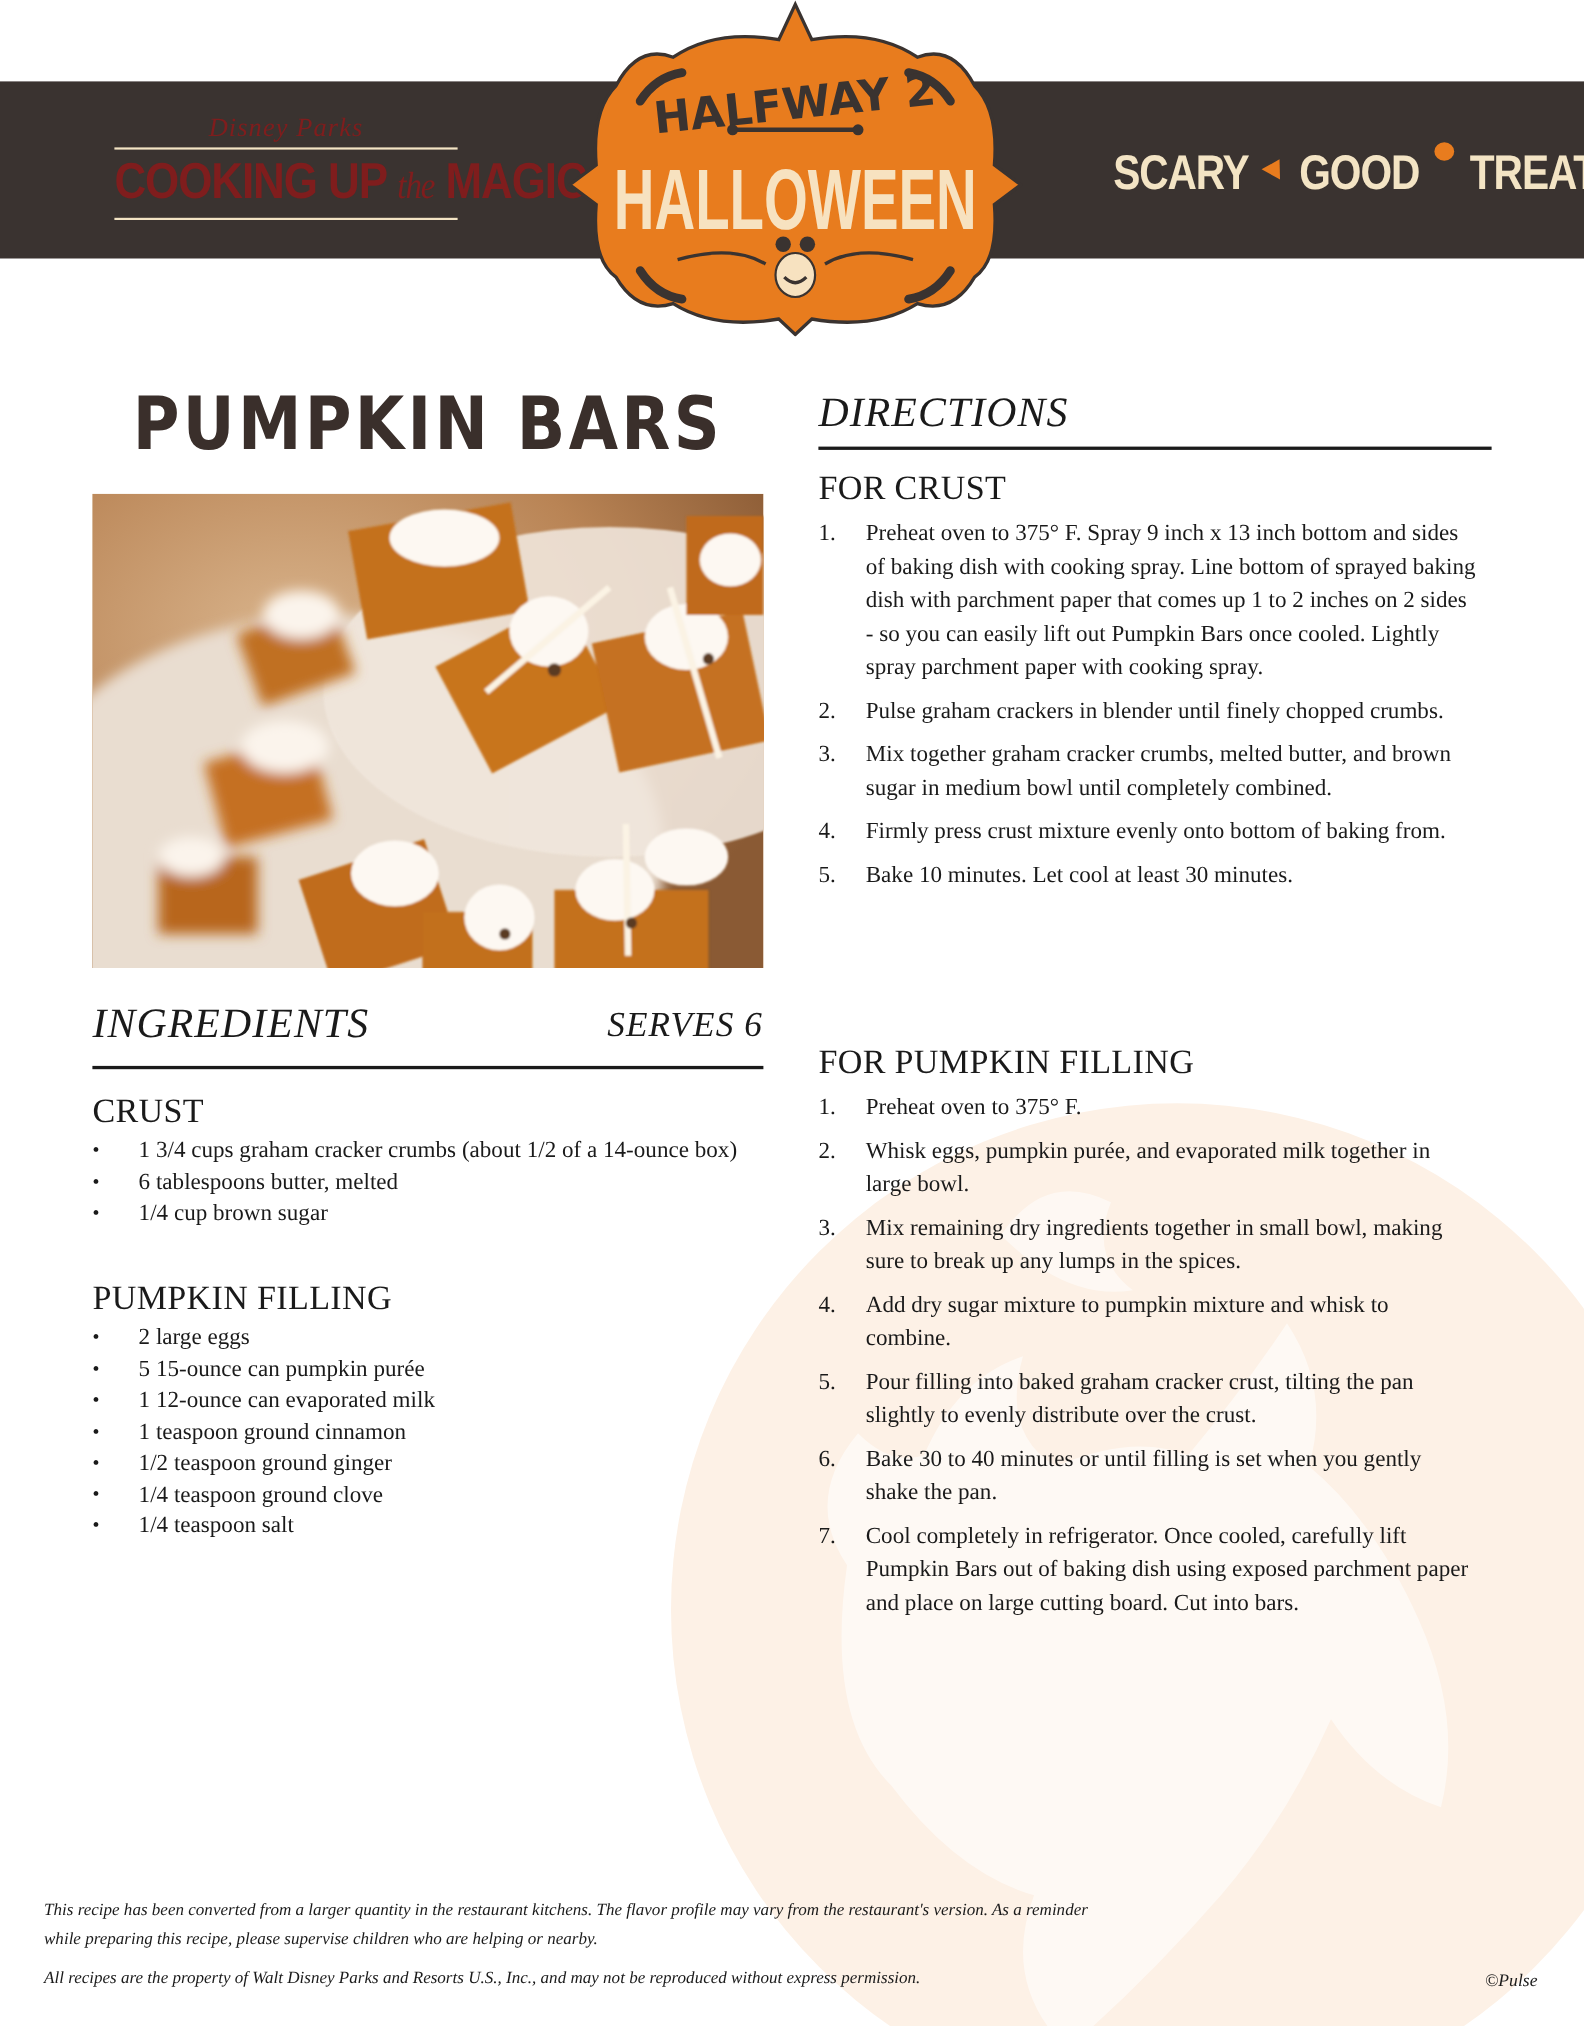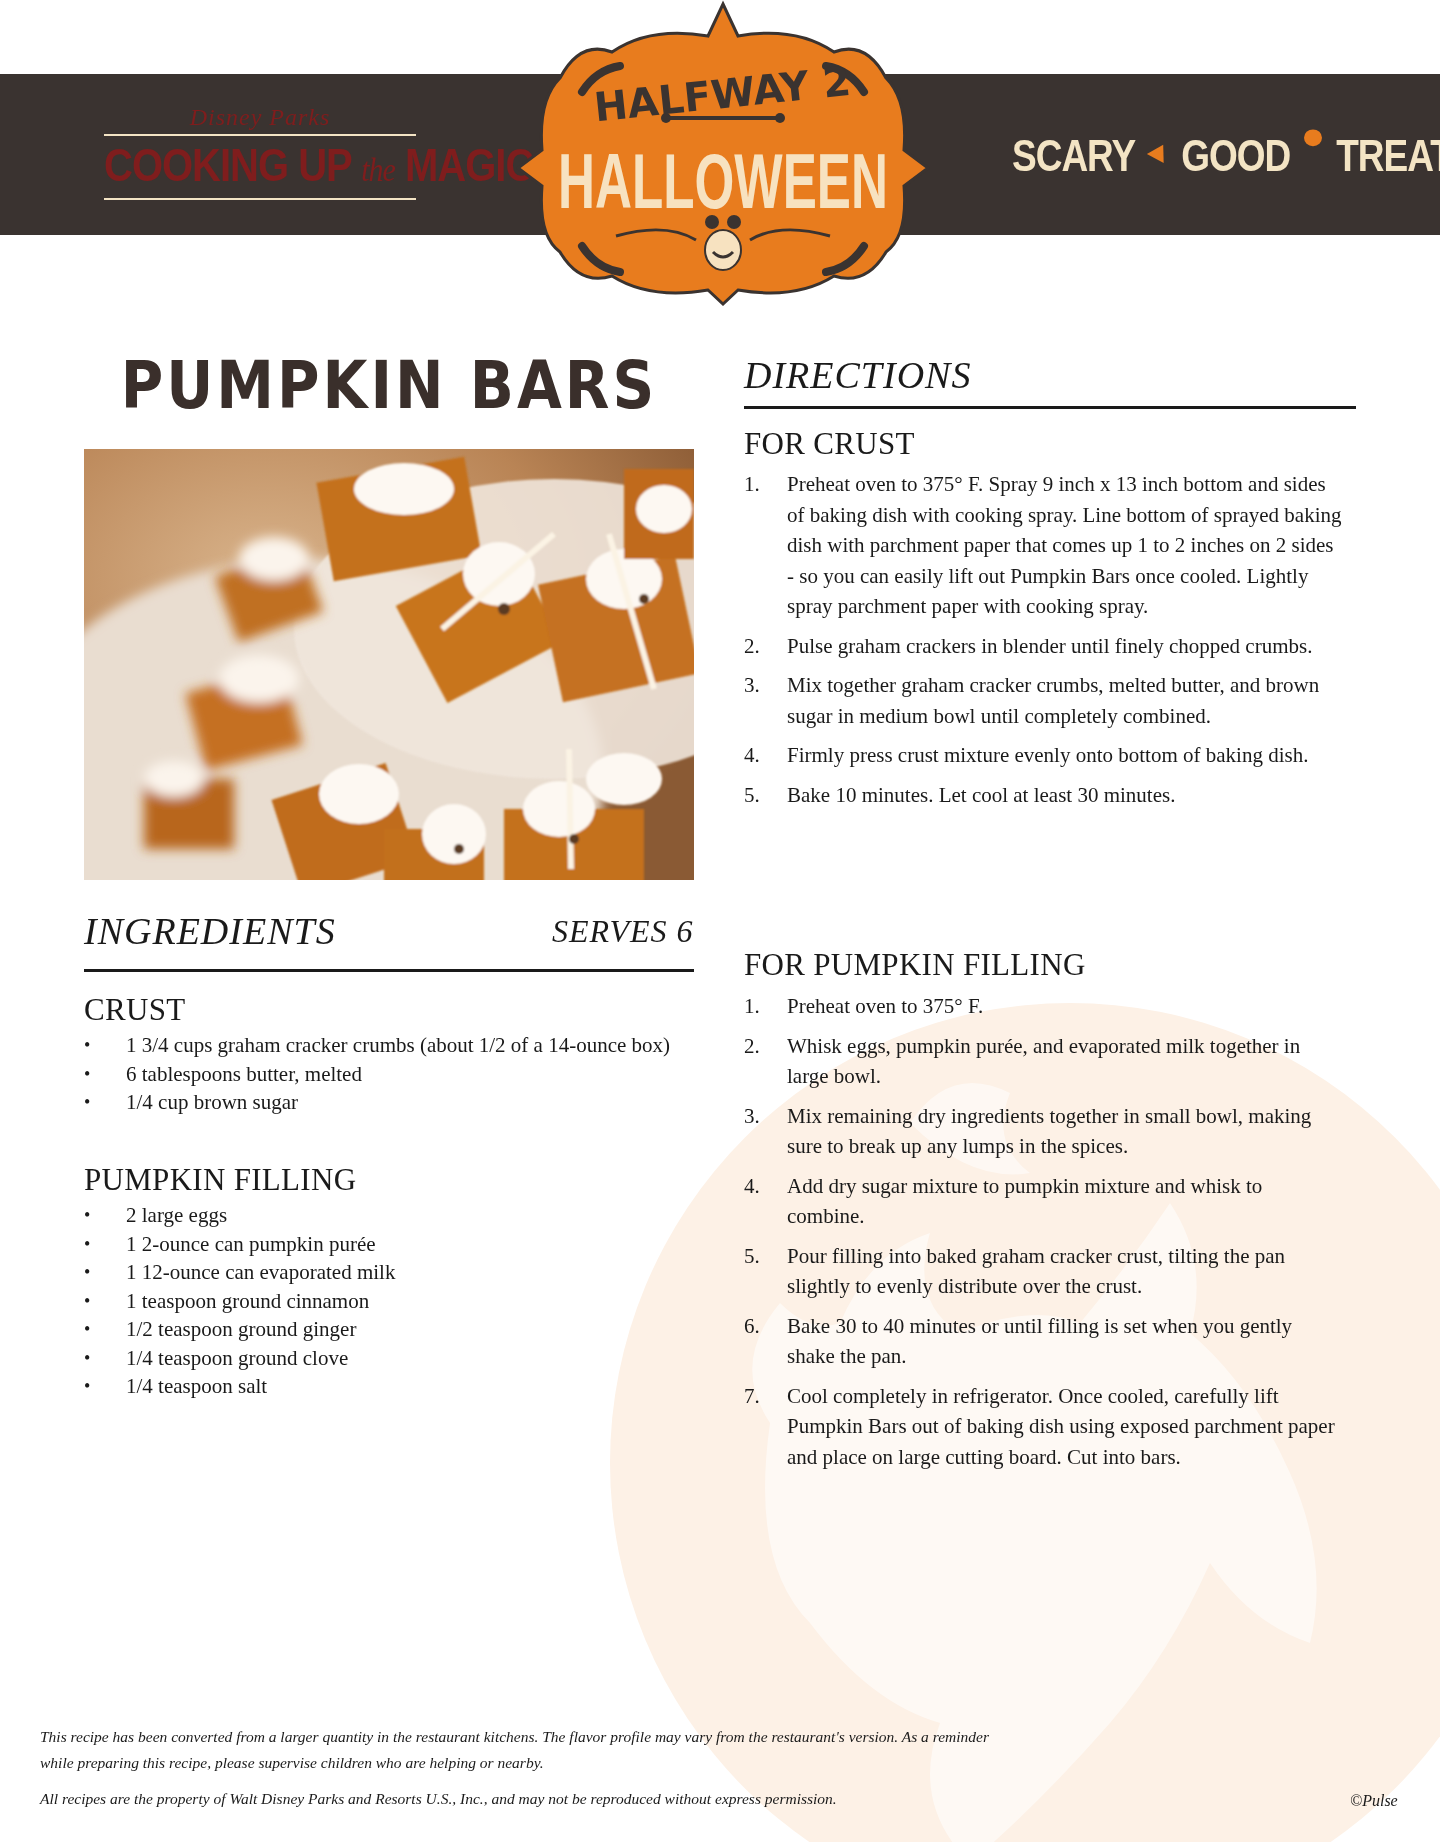--- a/index.html
+++ b/index.html
@@ -154,37 +154,37 @@
 <div class="subhead" style="left:84px; top:995px;">CRUST</div>
 <ul class="bullets" style="left:84px; top:1031px; width:600px;">
   <li>1 3/4 cups graham cracker crumbs (about 1/2 of a 14-ounce box)</li>
   <li>6 tablespoons butter, melted</li>
   <li>1/4 cup brown sugar</li>
 </ul>
 
 <div class="subhead" style="left:84px; top:1165px;">PUMPKIN FILLING</div>
 <ul class="bullets" style="left:84px; top:1201px; width:600px;">
   <li>2 large eggs</li>
-  <li>1 2-ounce can pumpkin purée</li>
+  <li>5 15-ounce can pumpkin purée</li>
   <li>1 12-ounce can evaporated milk</li>
   <li>1 teaspoon ground cinnamon</li>
   <li>1/2 teaspoon ground ginger</li>
   <li>1/4 teaspoon ground clove</li>
   <li>1/4 teaspoon salt</li>
 </ul>
 
 <div class="sec-head" style="left:744px; top:352px;">DIRECTIONS</div>
 <div class="sec-rule" style="left:744px; top:406px; width:612px;"></div>
 
 <div class="subhead" style="left:744px; top:429px;">FOR CRUST</div>
 <ol class="steps" style="left:744px; top:469px; width:600px;">
   <li><span class="num">1.</span><span>Preheat oven to 375° F. Spray 9 inch x 13 inch bottom and sides of baking dish with cooking spray. Line bottom of sprayed baking dish with parchment paper that comes up 1 to 2 inches on 2 sides - so you can easily lift out Pumpkin Bars once cooled. Lightly spray parchment paper with cooking spray.</span></li>
   <li><span class="num">2.</span><span>Pulse graham crackers in blender until finely chopped crumbs.</span></li>
   <li><span class="num">3.</span><span>Mix together graham cracker crumbs, melted butter, and brown sugar in medium bowl until completely combined.</span></li>
-  <li><span class="num">4.</span><span>Firmly press crust mixture evenly onto bottom of baking dish.</span></li>
+  <li><span class="num">4.</span><span>Firmly press crust mixture evenly onto bottom of baking from.</span></li>
   <li><span class="num">5.</span><span>Bake 10 minutes.  Let cool at least 30 minutes.</span></li>
 </ol>
 
 <div class="subhead" style="left:744px; top:950px;">FOR PUMPKIN FILLING</div>
 <ol class="steps" style="left:744px; top:991px; width:600px;">
   <li><span class="num">1.</span><span>Preheat oven to 375° F.</span></li>
   <li><span class="num">2.</span><span>Whisk eggs, pumpkin purée, and evaporated milk together in large bowl.</span></li>
   <li><span class="num">3.</span><span>Mix remaining dry ingredients together in small bowl, making sure to break up any lumps in the spices.</span></li>
   <li><span class="num">4.</span><span>Add dry sugar mixture to pumpkin mixture and whisk to combine.</span></li>
   <li><span class="num">5.</span><span>Pour filling into baked graham cracker crust, tilting the pan slightly to evenly distribute over the crust.</span></li>

